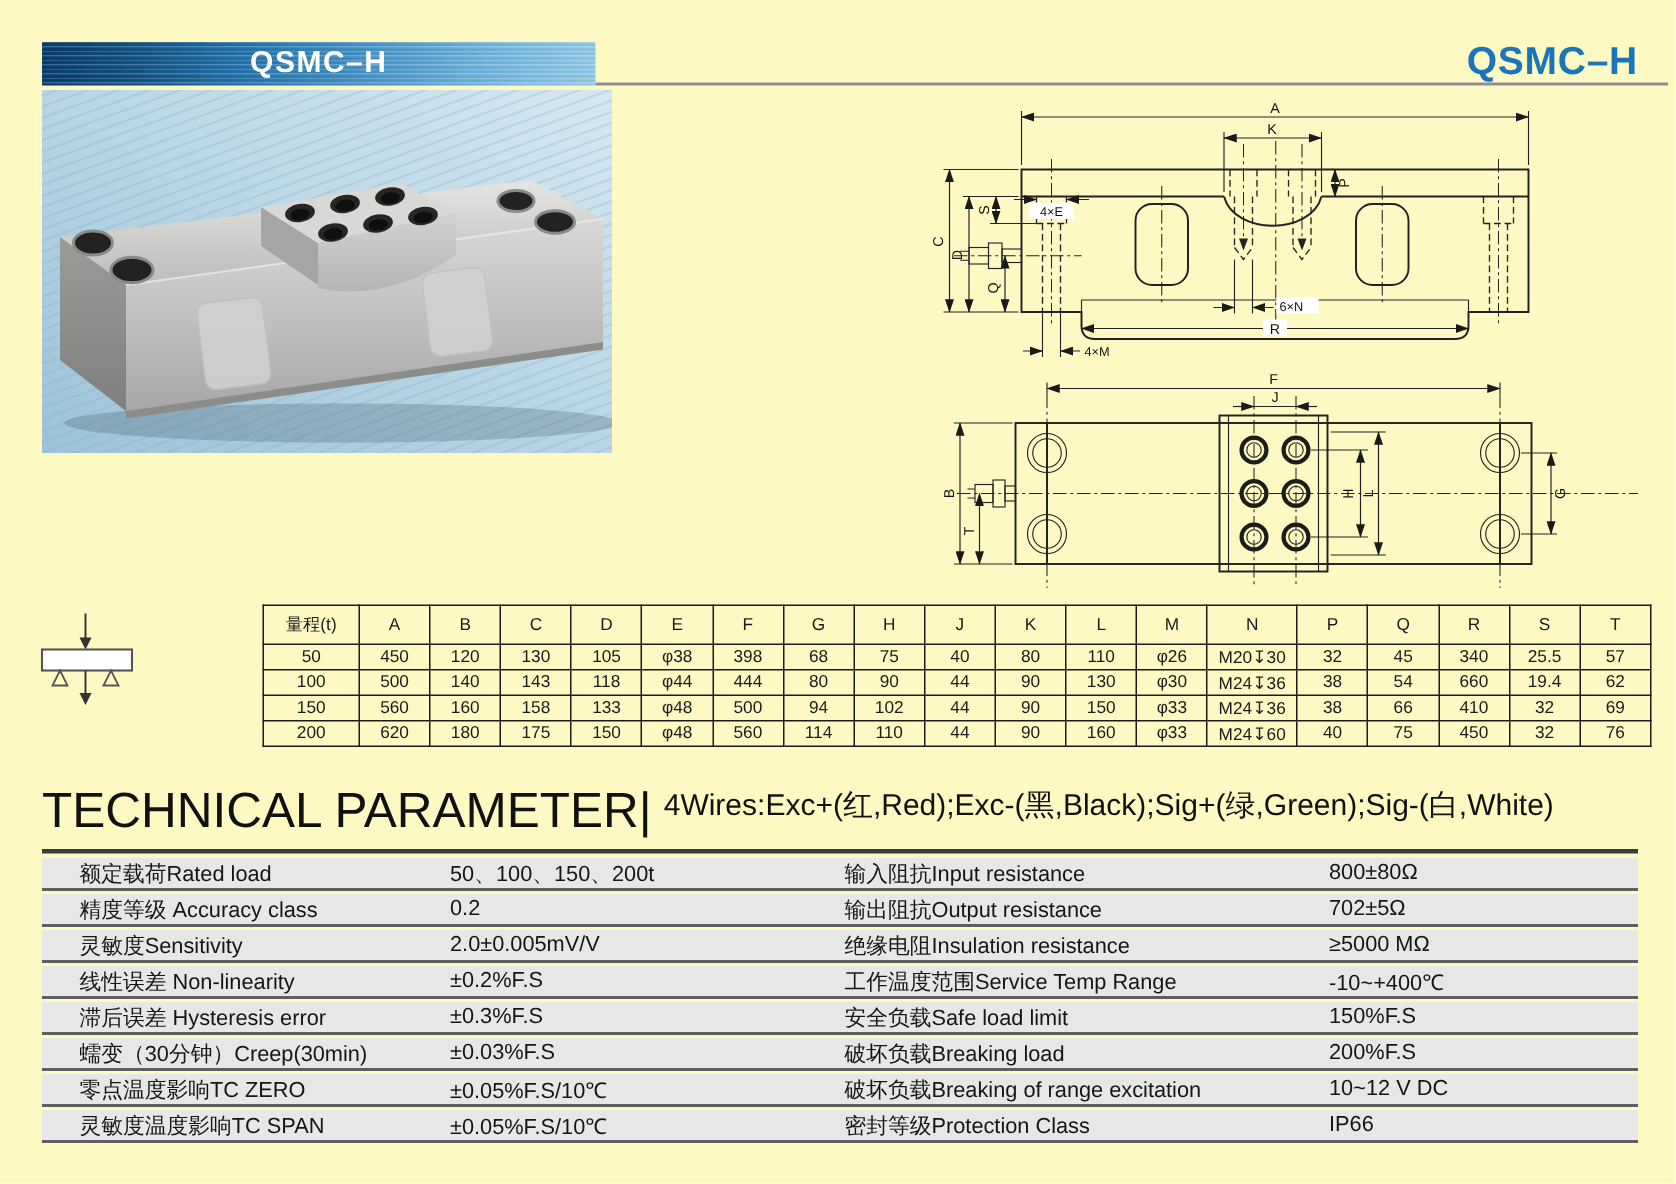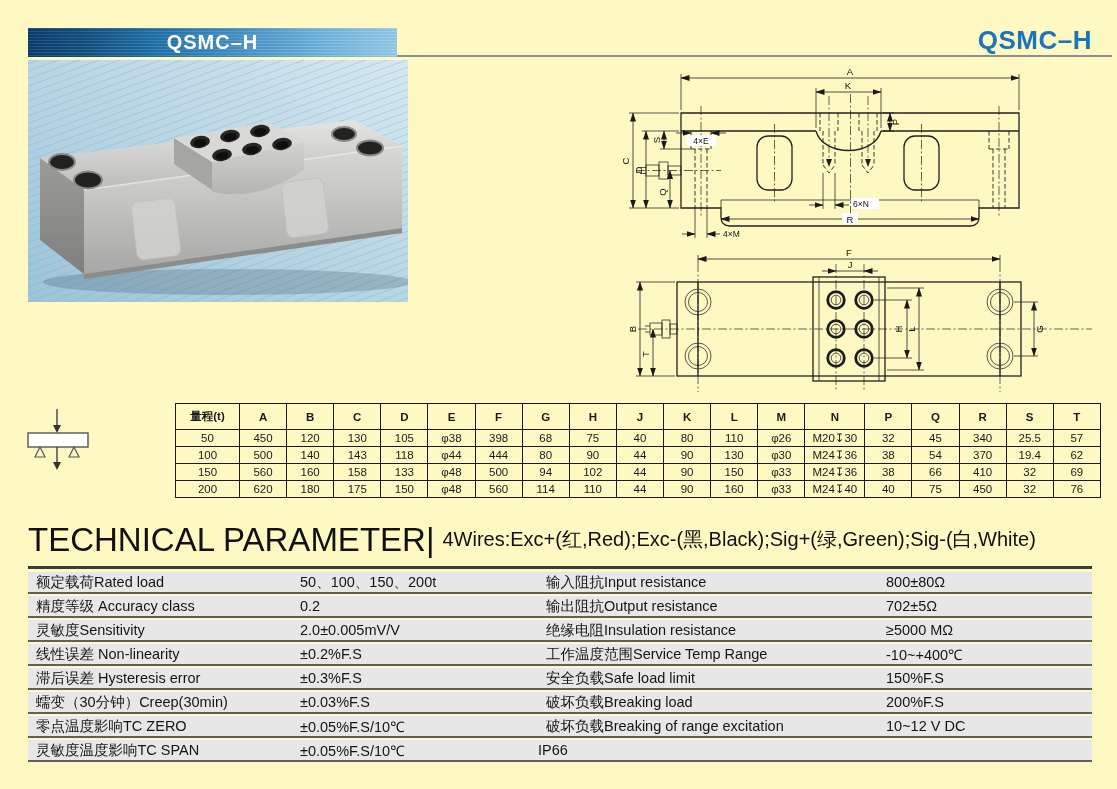--- a/index.html
+++ b/index.html
@@ -18,31 +18,31 @@
   
   .photo{position:absolute;left:28px;top:60px;}
   .sideview{position:absolute;left:622px;top:66px;}
   .topview{position:absolute;left:622px;top:248px;}
   .loadicon{position:absolute;left:26px;top:406px;}
 
   
   .dimtable{position:absolute;left:175px;top:403px;width:926px;border-collapse:collapse;table-layout:fixed;
     font-size:11.5px;color:#1a1a1a;}
   .dimtable th,.dimtable td{border:1px solid #1a1a1a;text-align:center;font-weight:normal;padding:0;overflow:hidden;}
-  .dimtable th{height:25px;font-weight:bold;}
+  .dimtable th{height:25px;}
   .dimtable td{height:16px;}
 
   
-  .tp-row{position:absolute;left:28px;top:523px;display:flex;align-items:flex-end;gap:8px;white-space:nowrap;}
+  .tp-row{position:absolute;left:28px;top:523px;display:flex;align-items:flex-start;gap:8px;white-space:nowrap;}
   .tp-title{font-size:33px;color:#111;line-height:1;}
   .tp-sub{font-size:20px;color:#111;padding-bottom:3px;}
   .ptable{position:absolute;left:28px;top:566px;width:1064px;border-top:3px solid #3c3c3c;padding-top:3px;}
   .prow{display:grid;grid-template-columns:272px 238px 348px 1fr;align-items:center;height:20px;
     background:#e7e7e7;border-bottom:2px solid #5f5f5f;margin-bottom:2px;font-size:14.5px;color:#151515;}
-  .prow .pl{padding-left:8px;}
+  .prow .pl{padding-left:25px;}
 
   
   .ol{fill:none;stroke:#222;stroke-width:1.3;}
   .th{fill:none;stroke:#222;stroke-width:.75;}
   .hb{fill:none;stroke:#1c1c1c;stroke-width:2.8;}
   .da{fill:none;stroke:#222;stroke-width:.9;stroke-dasharray:4.5 2.5;}
   .cl{fill:none;stroke:#222;stroke-width:.7;stroke-dasharray:9 2.5 2 2.5;}
   .dl{fill:none;stroke:#222;stroke-width:.8;}
   .dt{font-size:9.5px;fill:#111;font-family:"Liberation Sans",sans-serif;}
   .dts{font-size:8.5px;fill:#111;font-family:"Liberation Sans",sans-serif;}
@@ -375,21 +375,21 @@
           <td>444</td>
           <td>80</td>
           <td>90</td>
           <td>44</td>
           <td>90</td>
           <td>130</td>
           <td>φ30</td>
           <td>M24↧36</td>
           <td>38</td>
           <td>54</td>
-          <td>370</td>
+          <td>660</td>
           <td>19.4</td>
           <td>62</td>
         </tr>
       <tr>
           <td>150</td>
           <td>560</td>
           <td>160</td>
           <td>158</td>
           <td>133</td>
           <td>φ48</td>
@@ -414,21 +414,21 @@
           <td>175</td>
           <td>150</td>
           <td>φ48</td>
           <td>560</td>
           <td>114</td>
           <td>110</td>
           <td>44</td>
           <td>90</td>
           <td>160</td>
           <td>φ33</td>
-          <td>M24↧40</td>
+          <td>M24↧60</td>
           <td>40</td>
           <td>75</td>
           <td>450</td>
           <td>32</td>
           <td>76</td>
         </tr>
     </tbody>
   </table>
 
   <div class="tp-row">
@@ -475,17 +475,18 @@
       </div>
     <div class="prow">
         <div class="pl">零点温度影响TC ZERO</div>
         <div class="pv">±0.05%F.S/10℃</div>
         <div class="pl">破坏负载Breaking of range excitation</div>
         <div class="pv">10~12 V DC</div>
       </div>
     <div class="prow">
         <div class="pl">灵敏度温度影响TC SPAN</div>
         <div class="pv">±0.05%F.S/10℃</div>
+        <div class="pl">密封等级Protection Class</div>
         <div class="pv">IP66</div>
       </div>
   </div>
 
 </div>
 
 </body></html>

